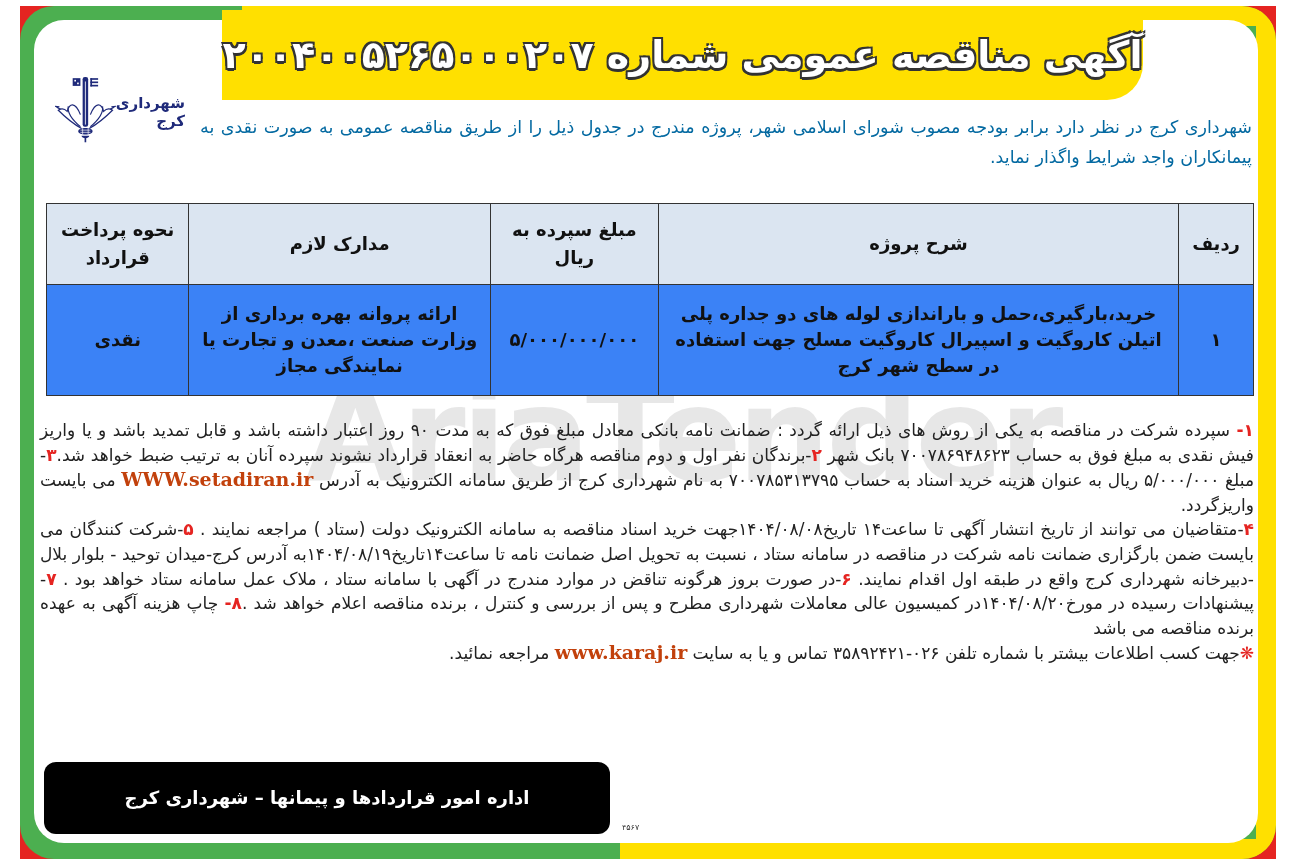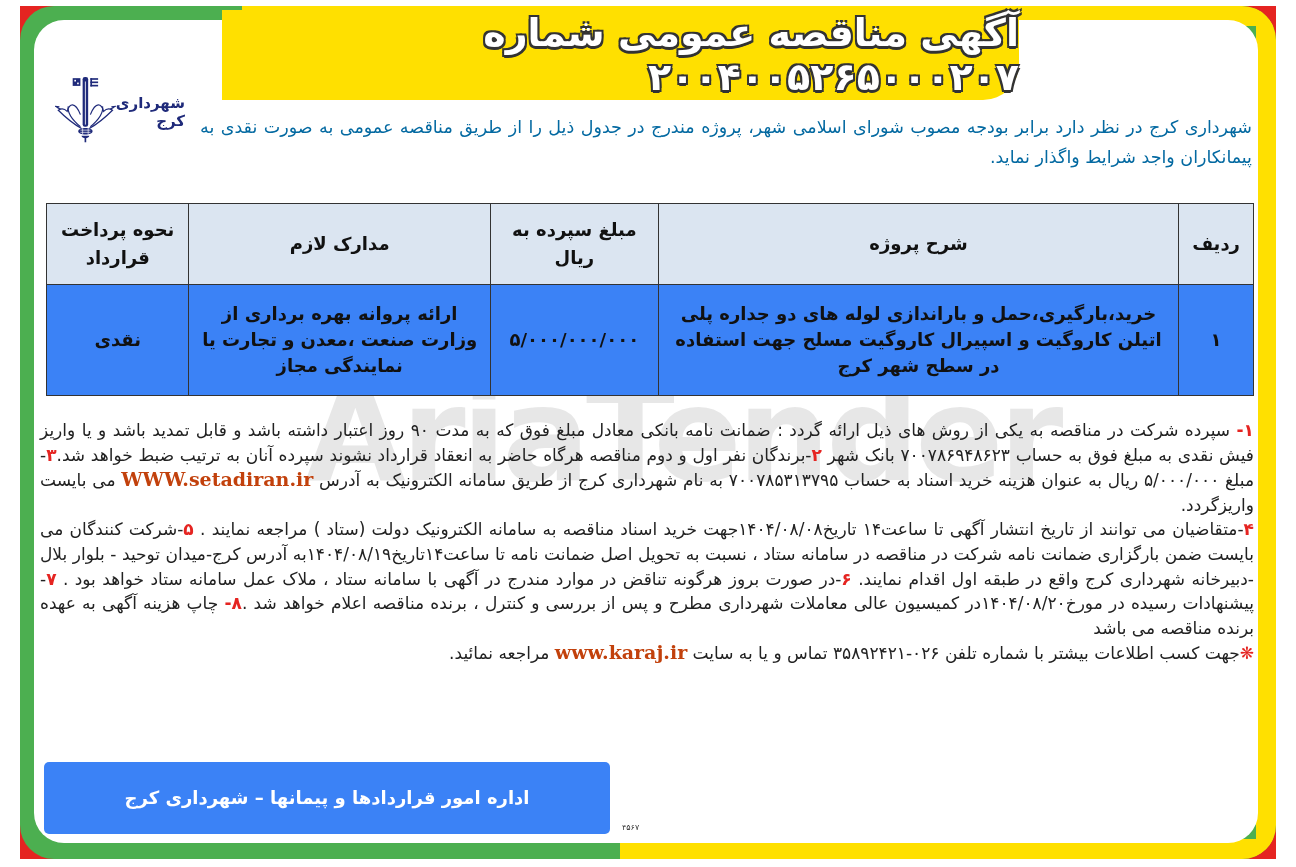--- a/index.html
+++ b/index.html
@@ -27,23 +27,23 @@
   }
   .frame-yellow-bottom {
     position: absolute; left: 600px; right: 0; bottom: 0; height: 20px; background: #ffe000;
   }
   .frame-inner {
     position: absolute; left: 14px; top: 14px; right: 18px; bottom: 16px;
     background: #fff; border-radius: 30px;
   }
   
   .title-banner {
-    position: absolute; left: 222px; top: 10px; width: 797px; height: 90px;
+    position: absolute; left: 222px; top: 10px; width: 921px; height: 90px;
     background: #ffe000; border-radius: 0 0 36px 0;
-    display: flex; align-items: center; justify-content: flex-start;
+    display: flex; align-items: center; justify-content: center;
     direction: rtl;
   }
   .title-text {
     font-family: "DejaVu Sans", sans-serif; font-weight: bold; font-size: 38px;
     color: #fff;
     text-shadow: -2px -2px 0 #333, 2px -2px 0 #333, -2px 2px 0 #333, 2px 2px 0 #333, 0 3px 0 #333;
     letter-spacing: 0;
   }
   
   .logo {
@@ -95,21 +95,21 @@
     position: absolute; left: 40px; top: 418px; width: 1214px;
     direction: rtl; text-align: justify; font-size: 17px; line-height: 24.6px;
     color: #222; font-family: "DejaVu Sans", sans-serif;
   }
   .terms .num { color: #e52421; font-weight: bold; }
   .terms .url { font-family: "DejaVu Serif", serif; font-weight: bold; font-size: 19px; color: #c2410c; direction: ltr; unicode-bidi: embed; }
   .terms .star { color: #e52421; }
   
   .footer-box {
     position: absolute; left: 44px; top: 762px; width: 566px; height: 72px;
-    background: #3b82f6; border-radius: 5px;
+    background: #000000; border-radius: 12px;
     display: flex; flex-direction: column; align-items: center; justify-content: center;
     direction: rtl;
   }
   .footer-line {
     color: #fff; font-weight: bold; font-size: 18px; line-height: 30px;
     font-family: "DejaVu Sans", sans-serif;
   }
   .footer-code {
     position: absolute; left: 622px; top: 823px; font-size: 8px; color: #333;
     font-family: "DejaVu Sans", sans-serif;

